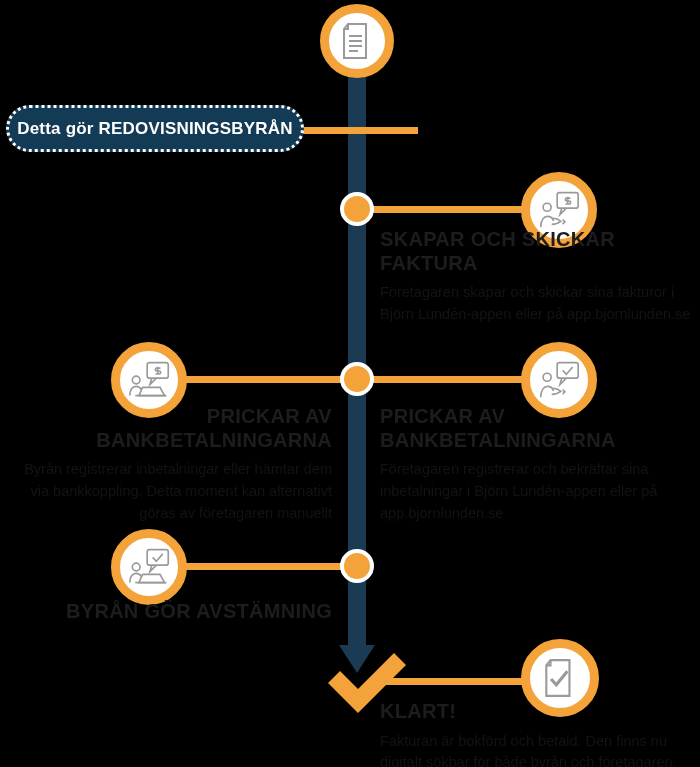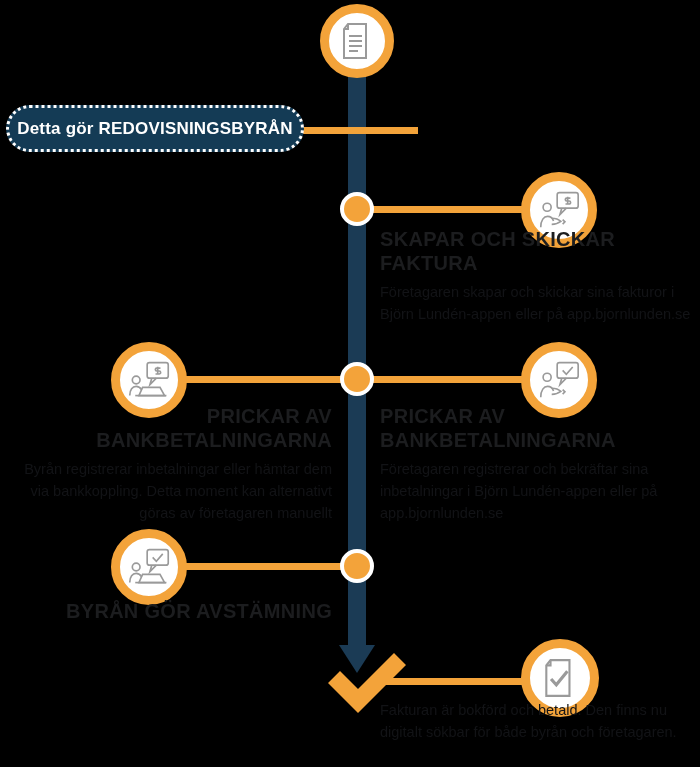--- a/index.html
+++ b/index.html
@@ -225,16 +225,17 @@
   <div class="step right step-2r">
     <p class="title">PRICKAR AV BANKBETALNINGARNA</p>
     <p class="body">Företagaren registrerar och bekräftar sina inbetalningar i Björn Lundén-appen eller på app.bjornlunden.se</p>
   </div>
 
   <div class="step left step-3l">
     <p class="title">BYRÅN GÖR AVSTÄMNING</p>
   </div>
 
   <div class="step right step-4r">
+    <p class="title">KLART!</p>
     <p class="body">Fakturan är bokförd och betald. Den finns nu digitalt sökbar för både byrån och företagaren.</p>
   </div>
 
 </div>
 
 </body></html>

